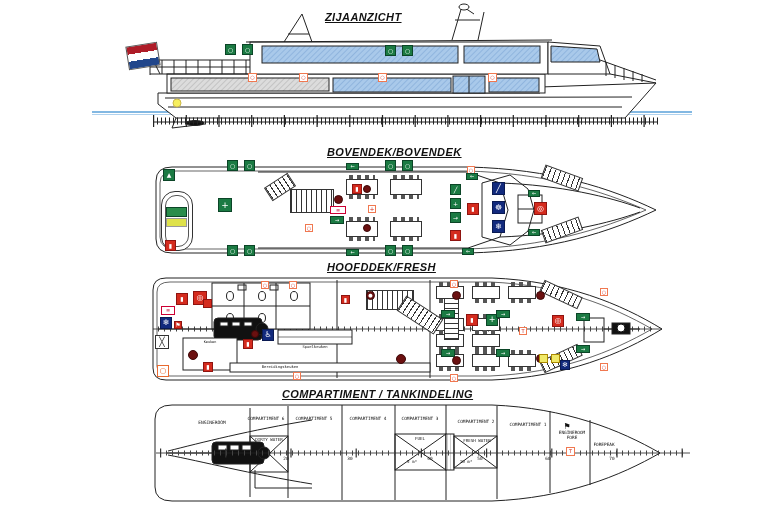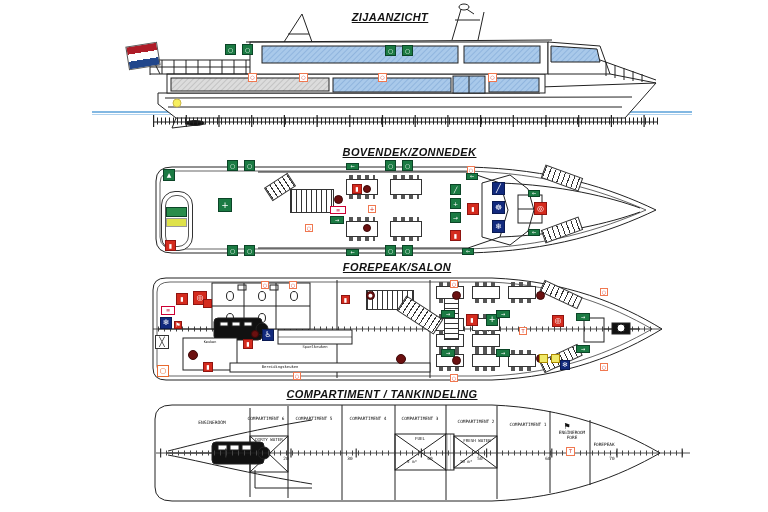--- a/index.html
+++ b/index.html
@@ -1,21 +1,21 @@
 <!DOCTYPE html>
 <html><head>
 <meta charset="utf-8">
 <style>
   html,body{margin:0;padding:0;background:#fff;}
   .canvas{position:relative;width:768px;height:512px;background:#fff;overflow:hidden;
           font-family:"Liberation Sans",sans-serif;color:#111;}
   .deck{position:absolute;left:0;width:768px;}
   .deck svg{position:absolute;left:0;top:0;}
   .dtitle{position:absolute;font:italic bold 11px "Liberation Sans",sans-serif;
-          text-decoration:underline;letter-spacing:.4px;text-align:center;color:#111;z-index:5;}
+          text-decoration:underline;letter-spacing:.4px;text-align:left;color:#111;z-index:5;}
   
   .sg{position:absolute;box-sizing:border-box;display:flex;align-items:center;justify-content:center;
       color:#fff;font-size:6px;line-height:1;font-family:"DejaVu Sans",sans-serif;z-index:4;}
   .g{background:#1b7a43;border:1px solid #0b4527;}
   .r{background:#d42b1e;border:1px solid #8f1410;}
   .o{background:#fff;border:1.5px solid #f07850;color:#d42b1e;}
   .b{background:#122a7d;border:1px solid #0a1a52;}
   .kd{background:#6b1010;border:1px solid #3c0808;border-radius:50%;}
   .x{background:#fff;border:1px solid #333;color:#333;}
   .og{background:#fff;border:1px solid #e86a30;color:#e86a30;}
@@ -45,22 +45,22 @@
   .lbl{position:absolute;font-family:"DejaVu Sans Mono",monospace;color:#111;
       transform:translateX(-50%);text-align:center;line-height:1.15;white-space:nowrap;z-index:3;}
   .lbl.wrap{white-space:normal;}
 </style>
 </head>
 <body>
 
 <div class="canvas">
 
   <div class="dtitle" style="left:325px;top:11px;width:130px;">ZIJAANZICHT</div>
-  <div class="dtitle" style="left:327px;top:146px;width:165px;">BOVENDEK/ZONNEDEK</div>
-  <div class="dtitle" style="left:327px;top:261px;width:140px;">FOREPEAK/SALON</div>
+  <div class="dtitle" style="left:327px;top:146px;width:165px;">BOVENDEK/BOVENDEK</div>
+  <div class="dtitle" style="left:327px;top:261px;width:140px;">HOOFDDEK/FRESH</div>
   <div class="dtitle" style="left:282px;top:388px;width:200px;">COMPARTIMENT / TANKINDELING</div>
 
   <div class="deck" style="top:0;height:145px;">
     <svg width="768" height="145" viewBox="0 0 768 145">
       <defs>
         <pattern id="hb" width="4" height="4" patternUnits="userSpaceOnUse" patternTransform="rotate(45)">
           <rect width="4" height="4" fill="#a9c9ea"></rect>
           <line x1="0" y1="0" x2="0" y2="4" stroke="#7fa8d6" stroke-width="1.2"></line>
         </pattern>
         <pattern id="hg" width="4" height="4" patternUnits="userSpaceOnUse" patternTransform="rotate(45)">

